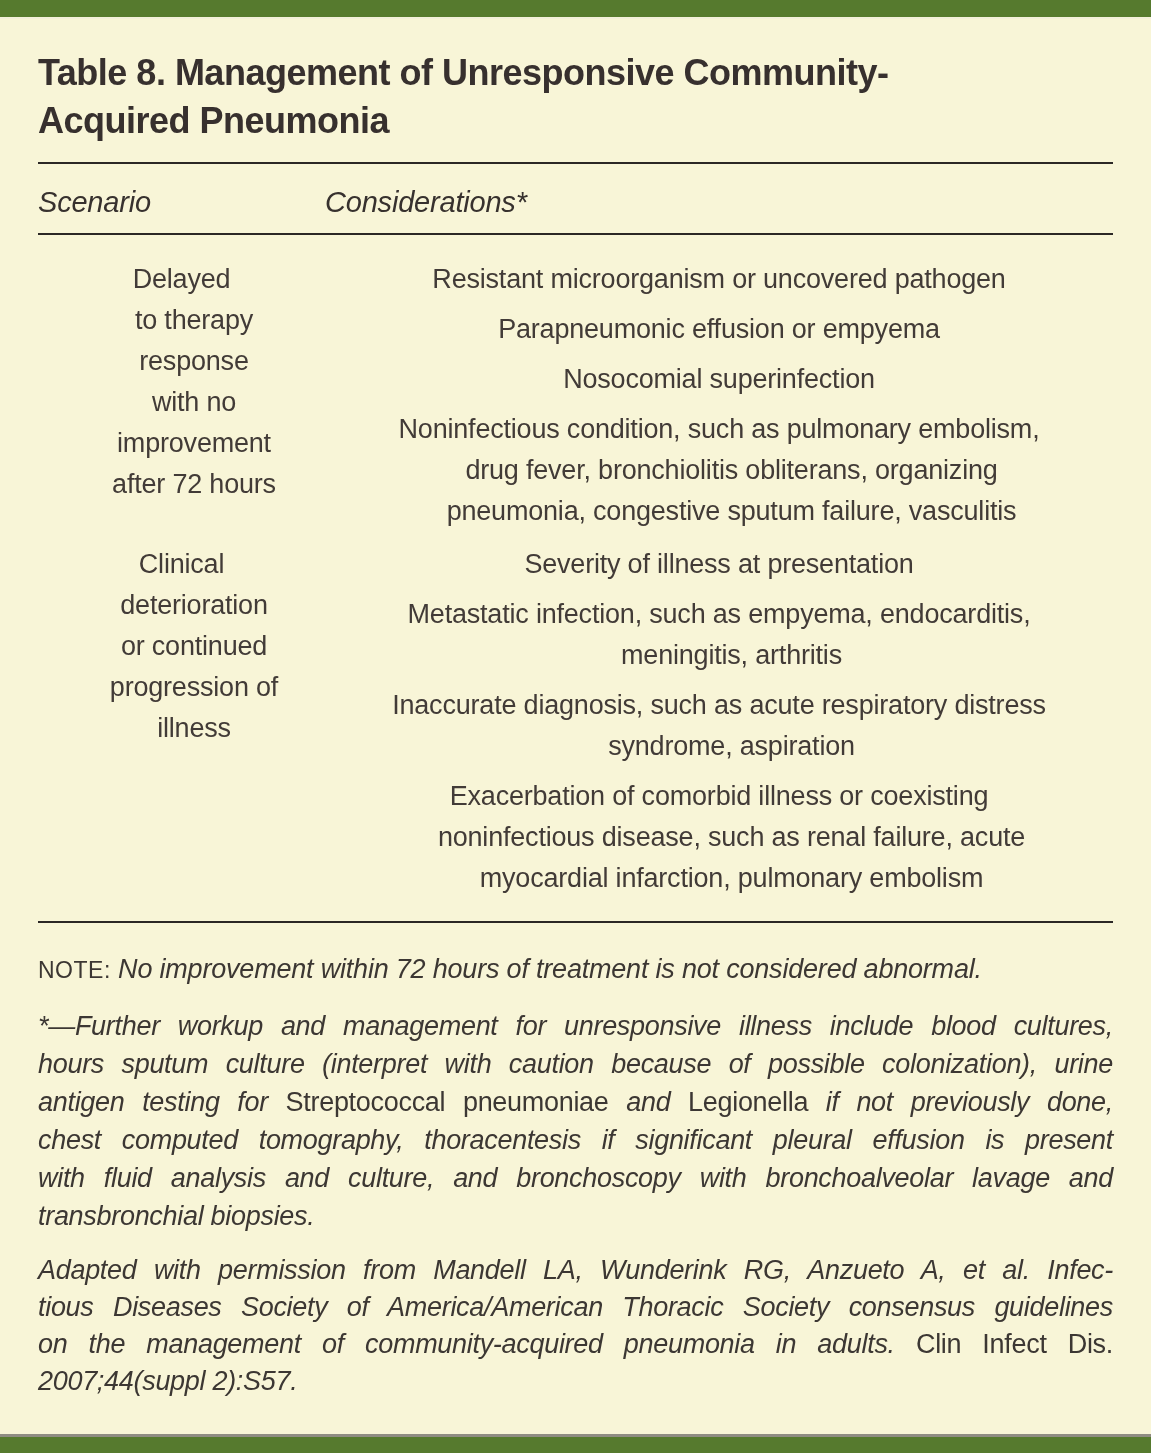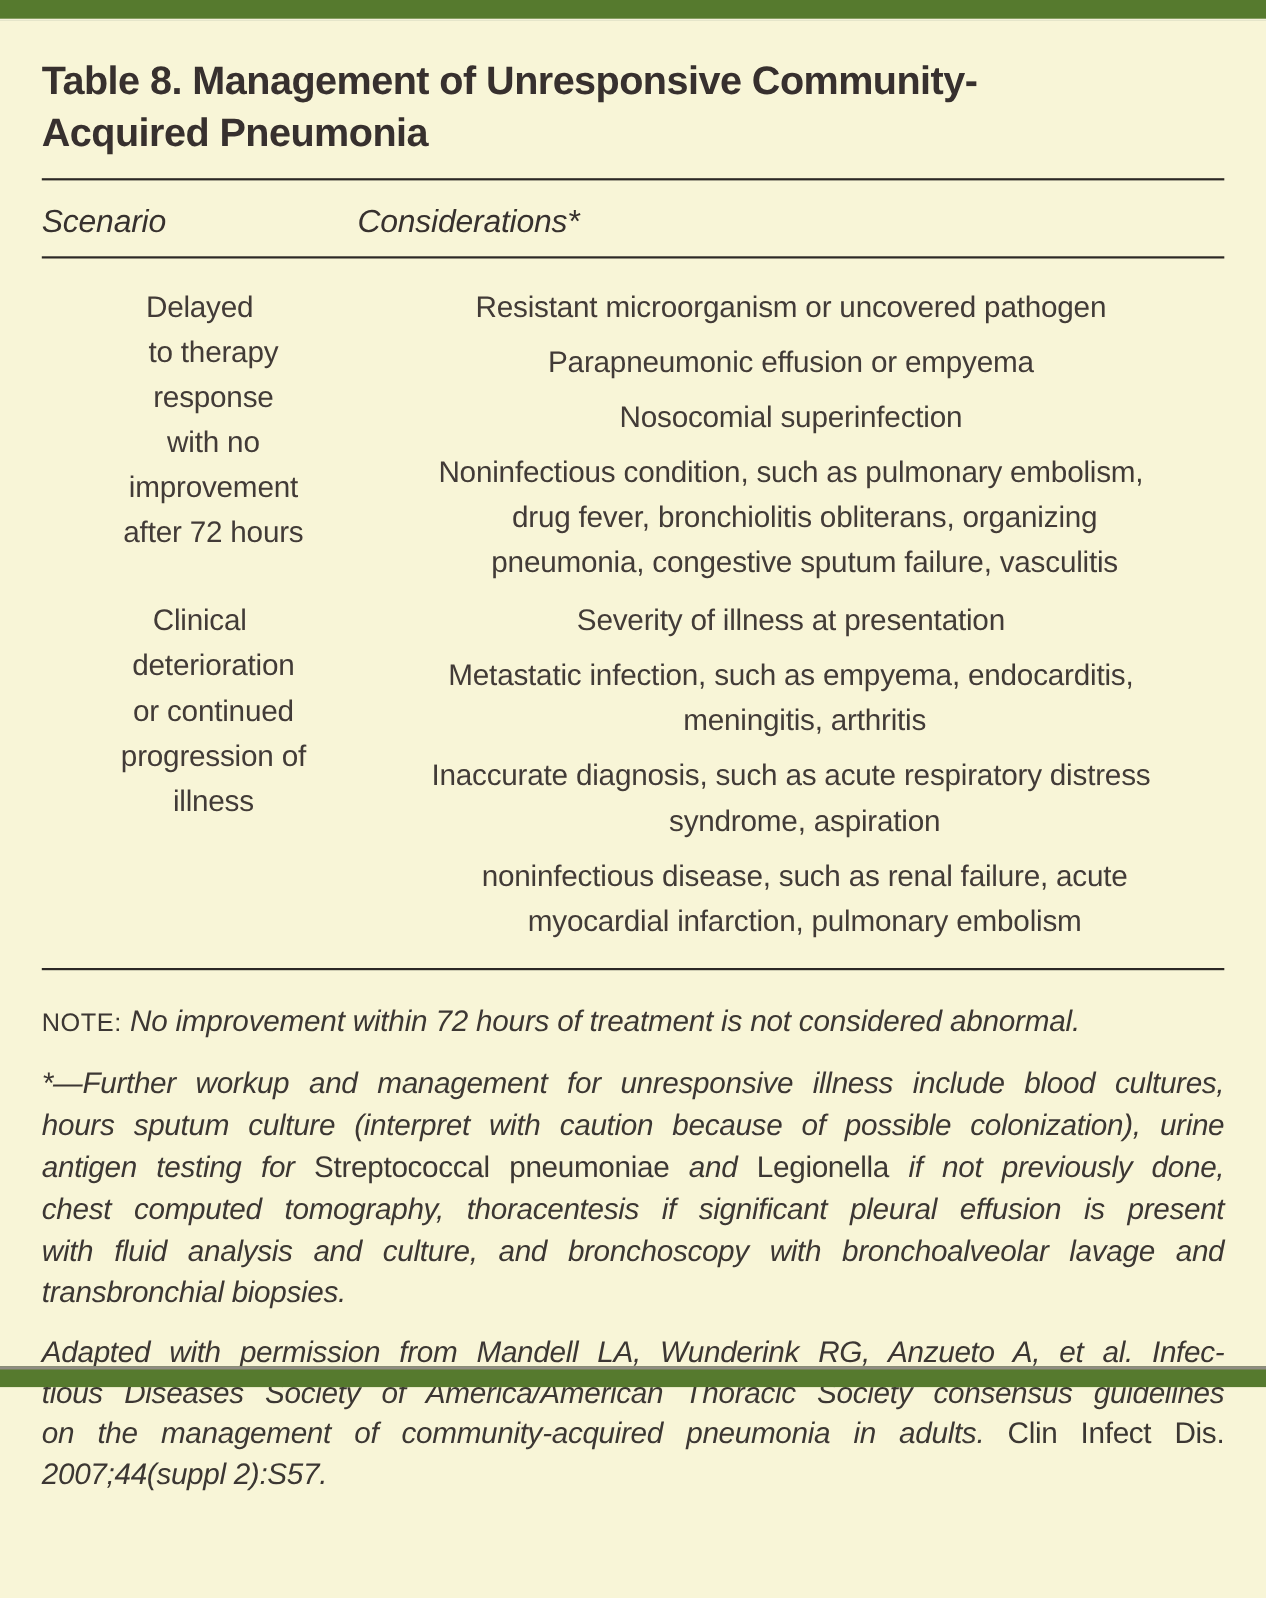--- a/index.html
+++ b/index.html
@@ -4,21 +4,21 @@
 <style>
   html, body { margin: 0; padding: 0; }
   body {
     width: 1151px; height: 1453px;
     background: #f8f5d7;
     font-family: "Liberation Sans", sans-serif;
     color: #3f3937;
     overflow: hidden;
     position: relative;
   }
-  .page { width: 1151px; height: 1261px; position: relative; }
+  .page { width: 1151px; height: 1453px; position: relative; }
   .top-bar {
     height: 17px; background: #567a2e;
     border-bottom: 2px solid #f3f0da;
   }
   .bottom-bar {
     position: absolute; left: 0; right: 0; bottom: 0;
     height: 16px; background: #567a2e;
     border-top: 3px solid #8f8c82;
   }
   .content { padding: 0 38px; }
@@ -147,20 +147,21 @@
           </div>
           <div class="item">
             <span class="c-line">Metastatic infection, such as empyema, endocarditis,</span>
             <span class="c-line indent">meningitis, arthritis</span>
           </div>
           <div class="item">
             <span class="c-line">Inaccurate diagnosis, such as acute respiratory distress</span>
             <span class="c-line indent">syndrome, aspiration</span>
           </div>
           <div class="item">
+            <span class="c-line">Exacerbation of comorbid illness or coexisting</span>
             <span class="c-line indent">noninfectious disease, such as renal failure, acute</span>
             <span class="c-line indent">myocardial infarction, pulmonary embolism</span>
           </div>
         </div>
       </div>
 
     </div>
 
     <div class="rule rule-bottom"></div>
 

